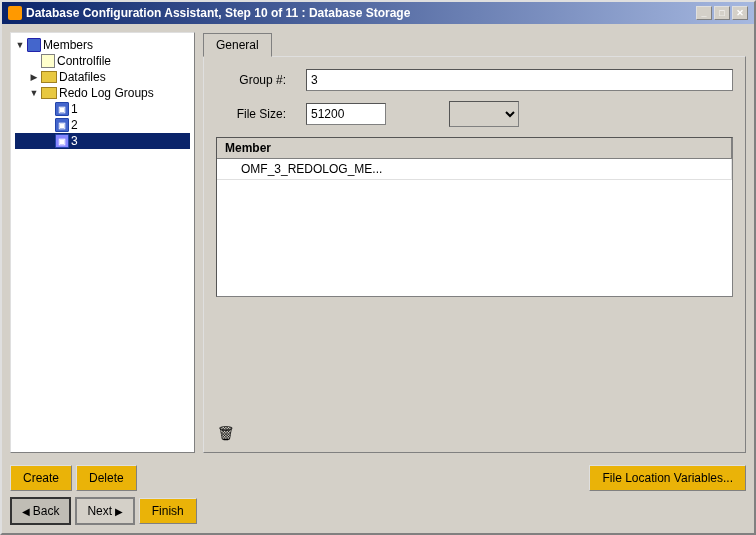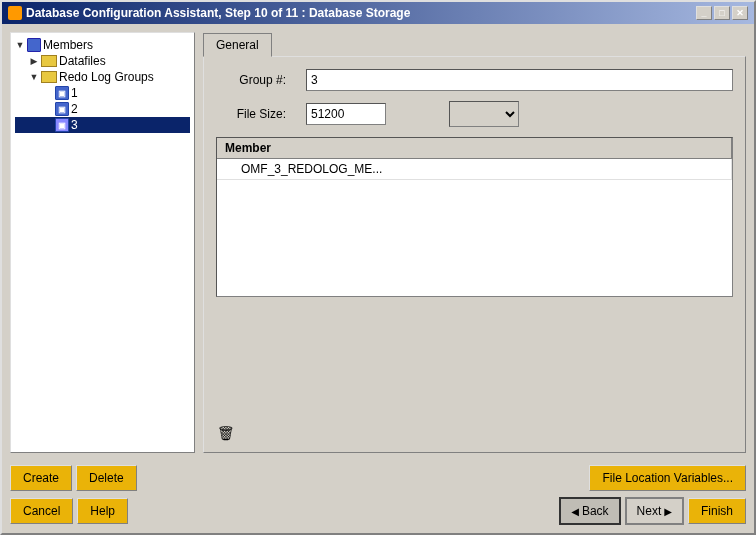--- a/index.html
+++ b/index.html
@@ -303,20 +303,25 @@
   <div class="main-content">
 
     <div class="left-panel">
 
       <div class="tree-item">
         <span class="tree-expand">▼</span>
         <span class="db-icon" style="background:#4466cc;width:14px;height:14px;border-radius:1px;"></span>
         <span>Members</span>
       </div>
 
+      <div class="tree-item tree-indent1">
+        <span class="tree-expand" style="width:10px;"></span>
+        <span style="display:inline-block;width:14px;height:14px;background:#ffffcc;border:1px solid #808080;vertical-align:middle;"></span>
+        <span>Controlfile</span>
+      </div>
 
       <div class="tree-item tree-indent1">
         <span class="tree-expand">▶</span>
         <span style="display:inline-block;width:16px;height:12px;background:#e8c840;border:1px solid #a08020;vertical-align:middle;"></span>
         <span>Datafiles</span>
       </div>
 
       <div class="tree-item tree-indent1">
         <span class="tree-expand">▼</span>
         <span style="display:inline-block;width:16px;height:12px;background:#e8c840;border:1px solid #a08020;vertical-align:middle;"></span>
@@ -386,24 +391,20 @@
   <div style="padding: 4px 8px 2px 8px; display:flex; justify-content:space-between;">
     <div style="display:flex; gap:4px;">
       <button class="btn">Create</button>
       <button class="btn">Delete</button>
     </div>
     <div style="display:flex;">
       <button class="btn">File Location Variables...</button>
     </div>
   </div>
   <div style="padding: 4px 8px 8px 8px; display:flex; justify-content:space-between; align-items:center;">
-    <div style="display:flex; gap:4px;">
-      <button class="btn">Cancel</button>
-      <button class="btn">Help</button>
-    </div>
     <div style="display:flex; gap:4px; align-items:center;">
       <button class="btn-nav active-nav">
         <span class="nav-arrow">◀</span>
         <span>Back</span>
       </button>
       <button class="btn-nav">
         <span>Next</span>
         <span class="nav-arrow">▶</span>
       </button>
       <button class="btn">Finish</button>

